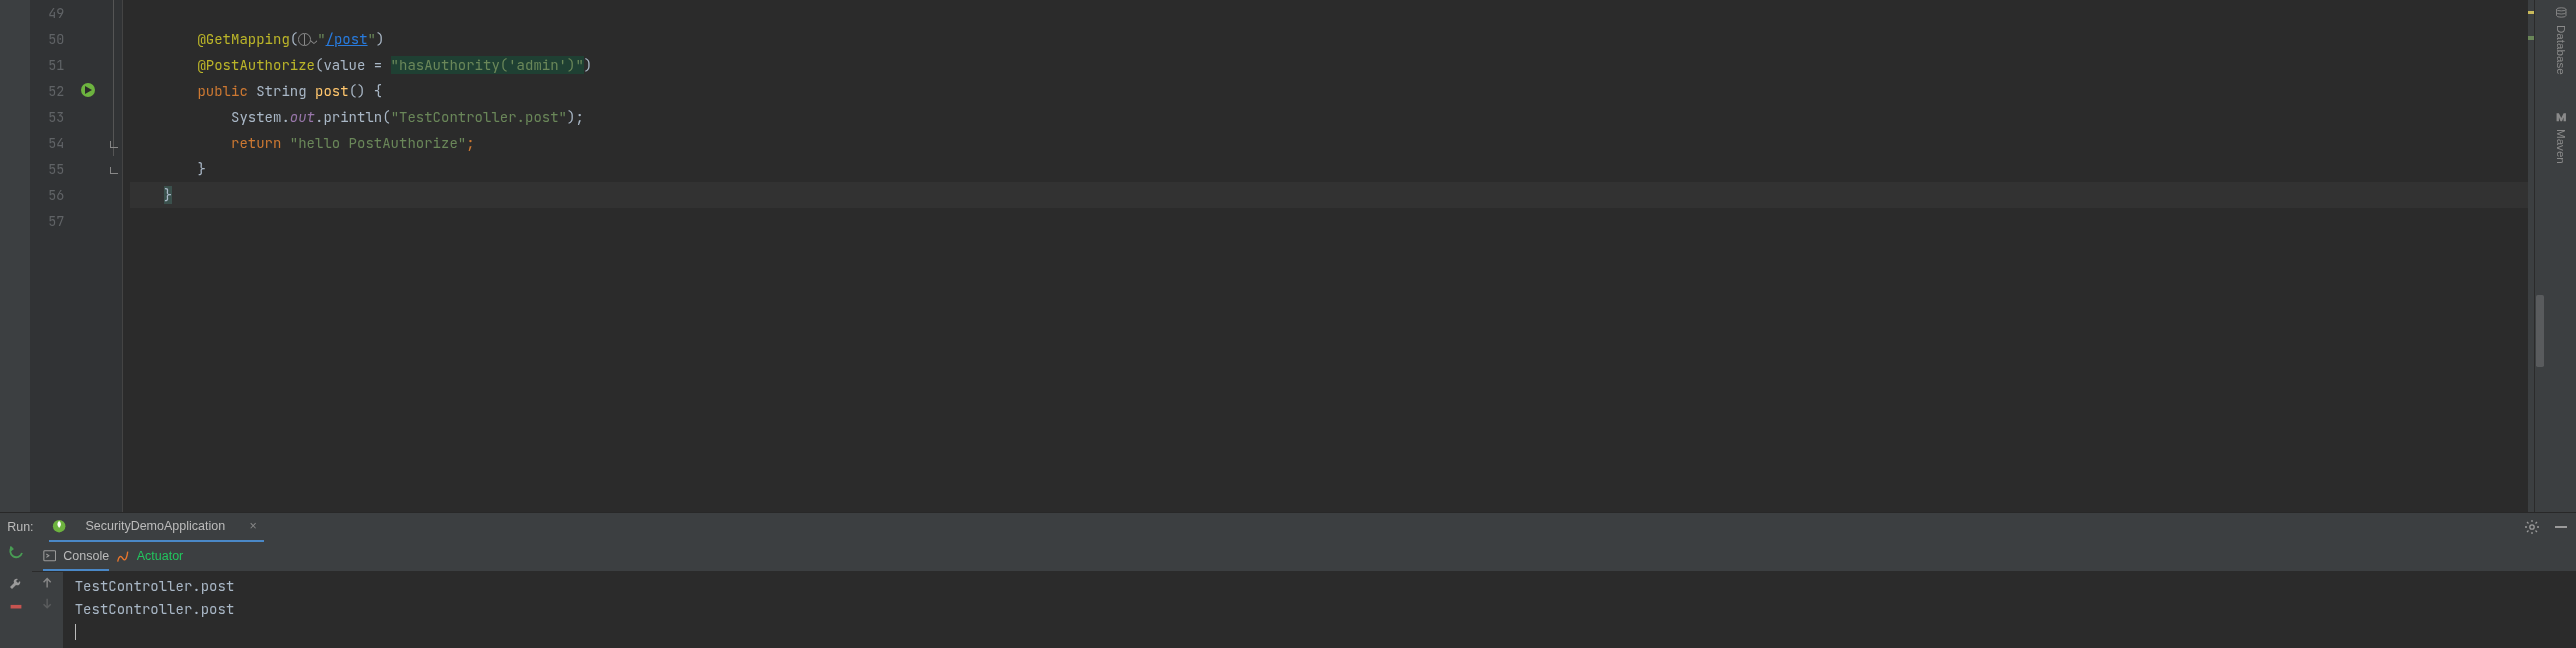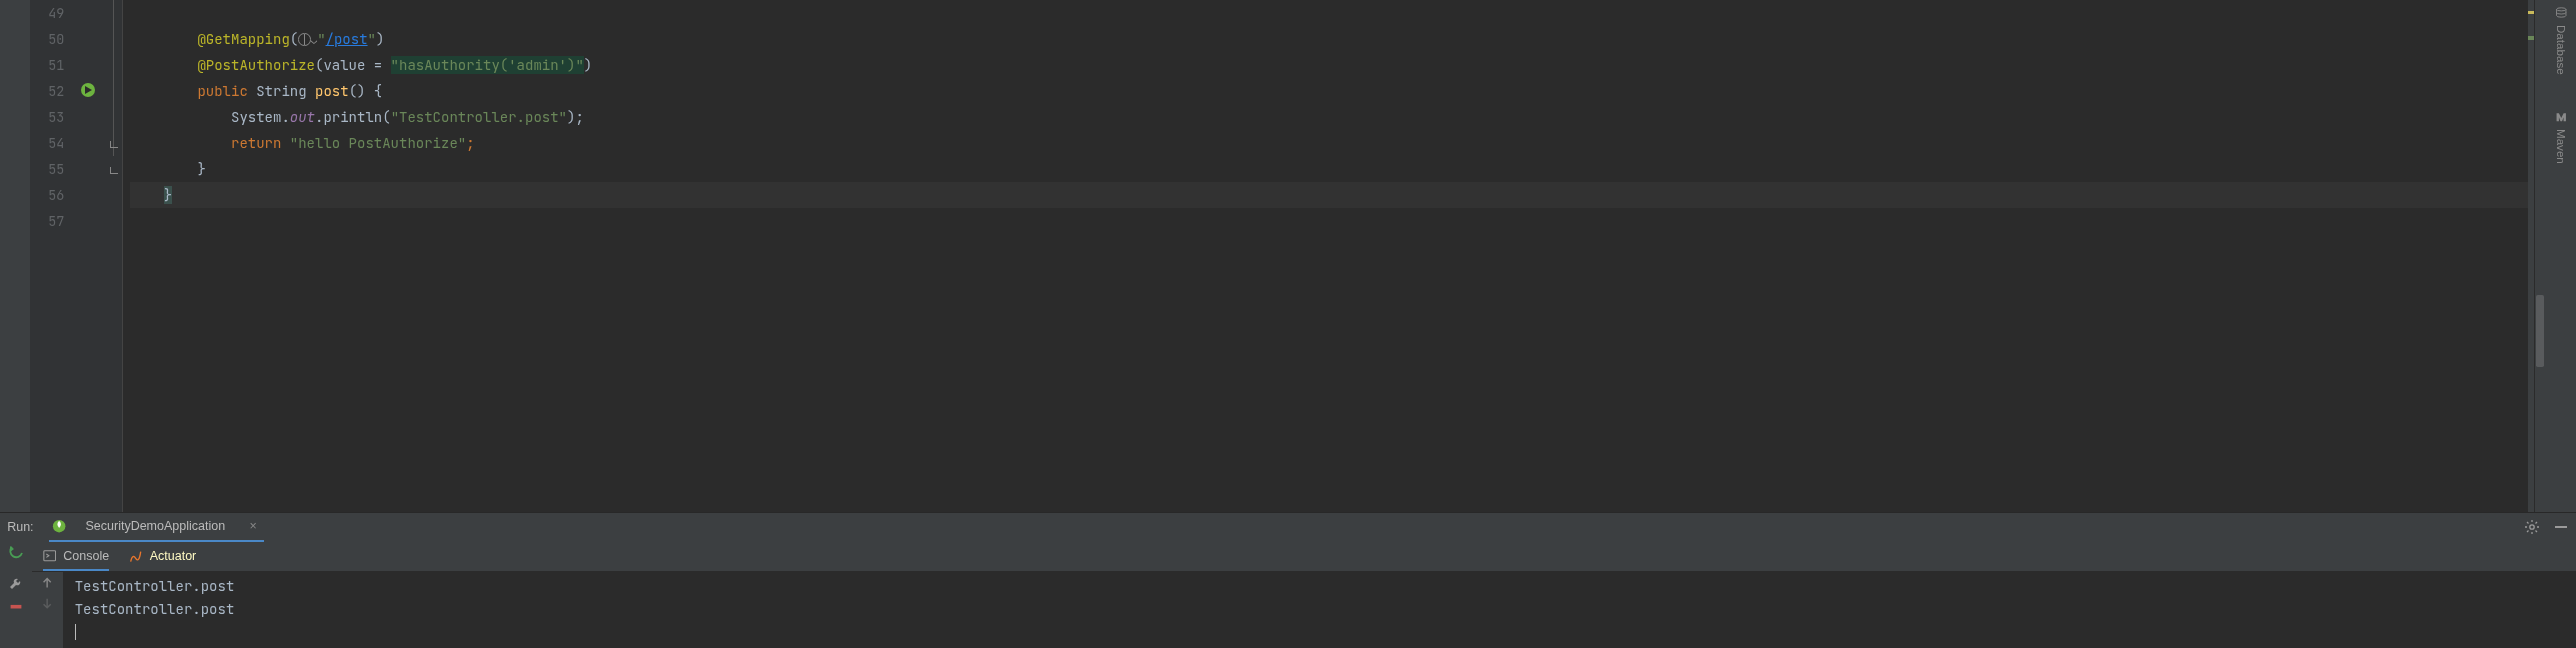--- a/index.html
+++ b/index.html
@@ -58,22 +58,22 @@
 .scrollbar-thumb { position: absolute; left: 1.8px; right: 1.8px; top: 295px; height: 72px; background: #595b5d; border-radius: 1.8px; }
 .run-panel { background: #3c3f41; display: flex; flex-direction: column; }
 .run-header { height: 30px; background: #3c3f41; display: flex; align-items: center; padding: 0 7.2px; position: relative; border-top: 0.9px solid #282828; }
 .run-label { color: #bbbbbb; font-family: sans-serif; font-size: 12.5px; margin-right: 15px; }
 .run-config { display: flex; align-items: center; gap: 19px; height: 100%; border-bottom: 2.7px solid #4a88c7; padding: 0 7.2px 0 3.6px; color: #bbbbbb; font-family: sans-serif; font-size: 12.5px; }
 .run-config-close { color: #888; margin-left: 5.4px; font-size: 12.5px; cursor: pointer; }
 .run-header-right { margin-left: auto; display: flex; gap: 12.5px; align-items: center; }
 .gear-svg, .min-svg { cursor: pointer; }
 .run-tabs { height: 30px; display: flex; align-items: stretch; background: #3c3f41; }
 .run-side-buttons { width: 32px; display: flex; flex-direction: column; align-items: center; justify-content: flex-start; gap: 9px; padding-top: 3.6px; background: #3c3f41; }
-.run-tabs-inner { flex: 1; display: flex; align-items: center; gap: 20px; padding-left: 10.7px; border-bottom: 0.9px solid #2b2b2b; }
-.run-tab { display: flex; align-items: center; gap: 7.2px; height: 100%; font-family: sans-serif; font-size: 12.5px; color: #fef9c3; cursor: pointer; }
+.run-tabs-inner { flex: 1; display: flex; align-items: center; gap: 7px; padding-left: 10.7px; border-bottom: 0.9px solid #2b2b2b; }
+.run-tab { display: flex; align-items: center; gap: 7.2px; height: 100%; font-family: sans-serif; font-size: 12.5px; color: #22c55e; cursor: pointer; }
 .run-tab.active { border-bottom: 2.7px solid #4a88c7; color: #bbbbbb; margin-bottom: -0.9px; }
 .run-body { display: flex; flex: 1; background: #2b2b2b; }
 .run-body-left { width: 32px; background: #3c3f41; display: flex; flex-direction: column; align-items: center; gap: 10.7px; padding-top: 5.4px; }
 .run-body-nav { width: 32px; background: #3c3f41; display: flex; flex-direction: column; align-items: center; gap: 7.2px; padding-top: 3.6px; border-right: 0.9px solid #2b2b2b; }
 .console-out { flex: 1; padding: 3.6px 10.7px; font-size: 14px; }
 .console-out div { height: 23px; line-height: 23px; white-space: pre; }
 .cursor-blink { display: inline-block; width: 1.8px; height: 16px; background: #bbb; vertical-align: -2.7px; }
 .spring-icon { width: 14.3px; height: 14.3px; }
 .stripe-marker { width: 5.4px; background: #3c3f41; position: relative; }
 .stripe-marker .mark { position: absolute; right: 0; width: 5.4px; height: 3.6px; }

